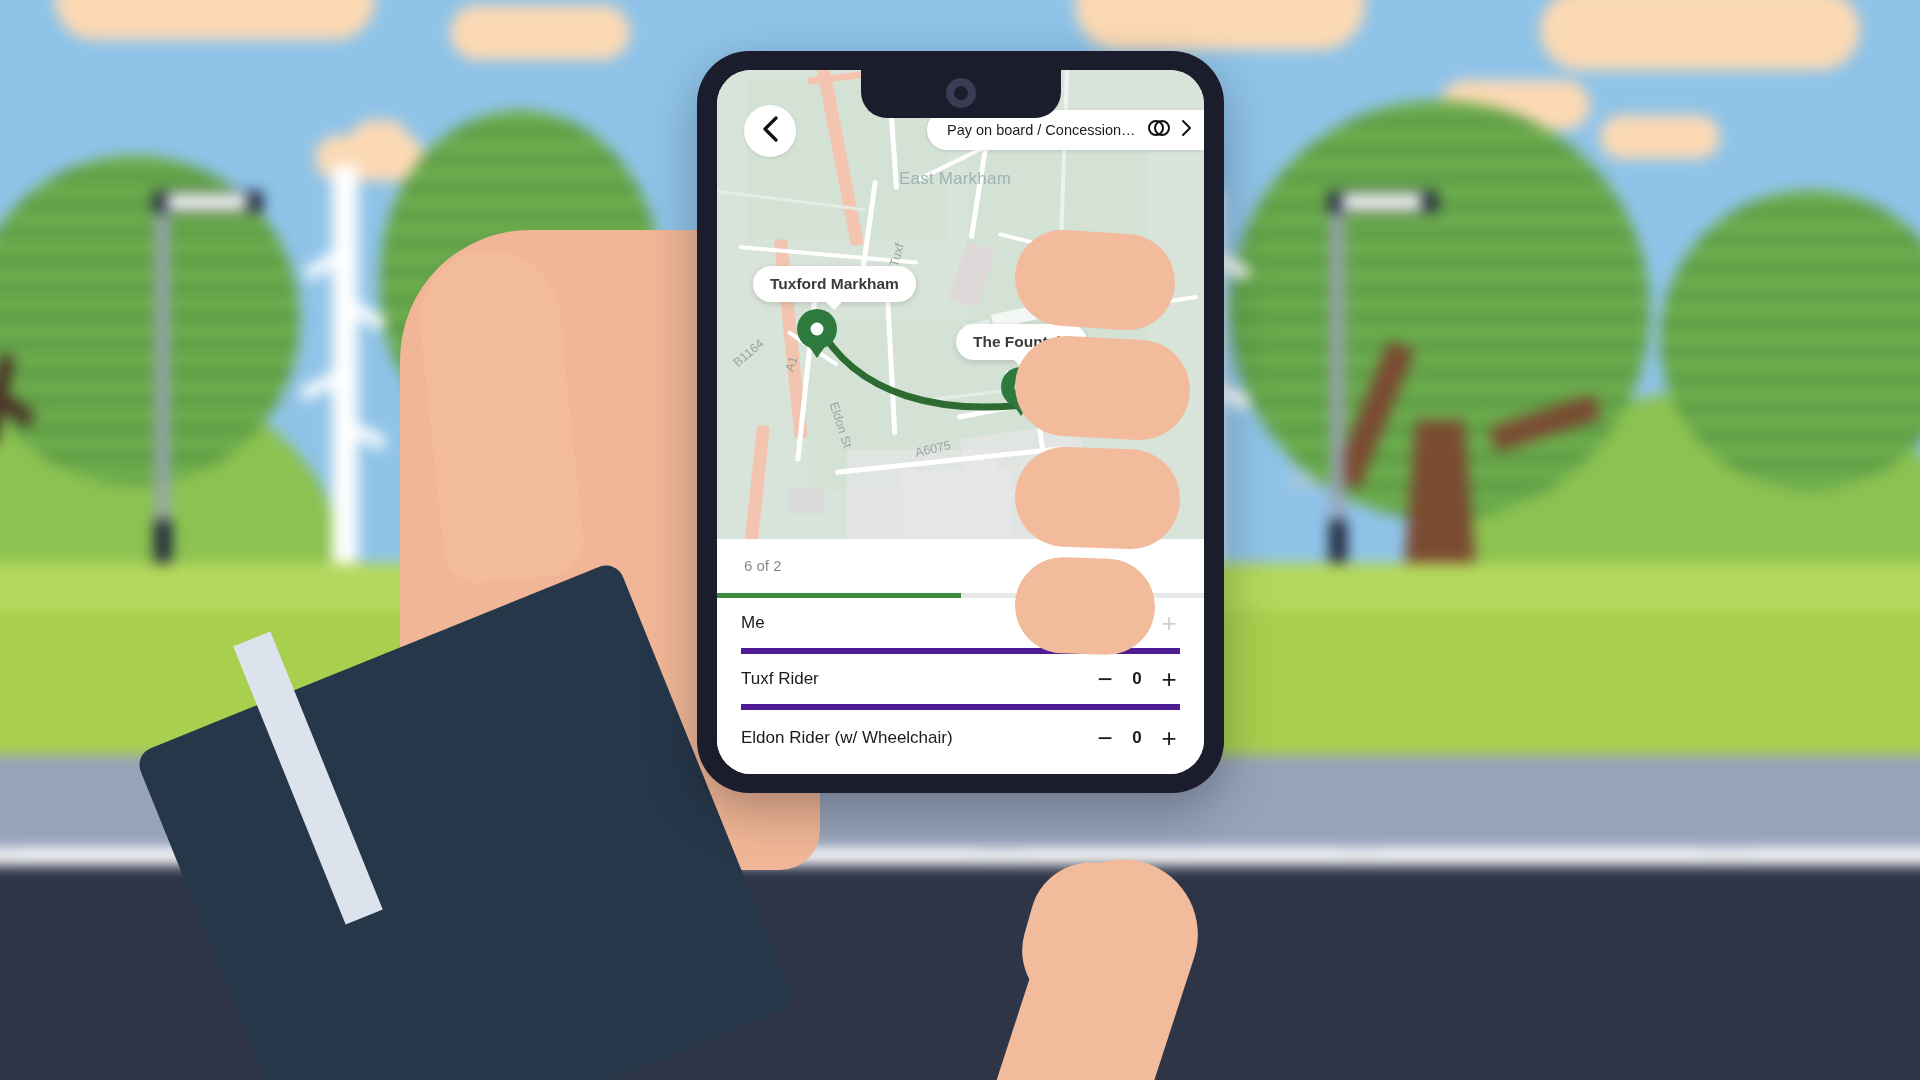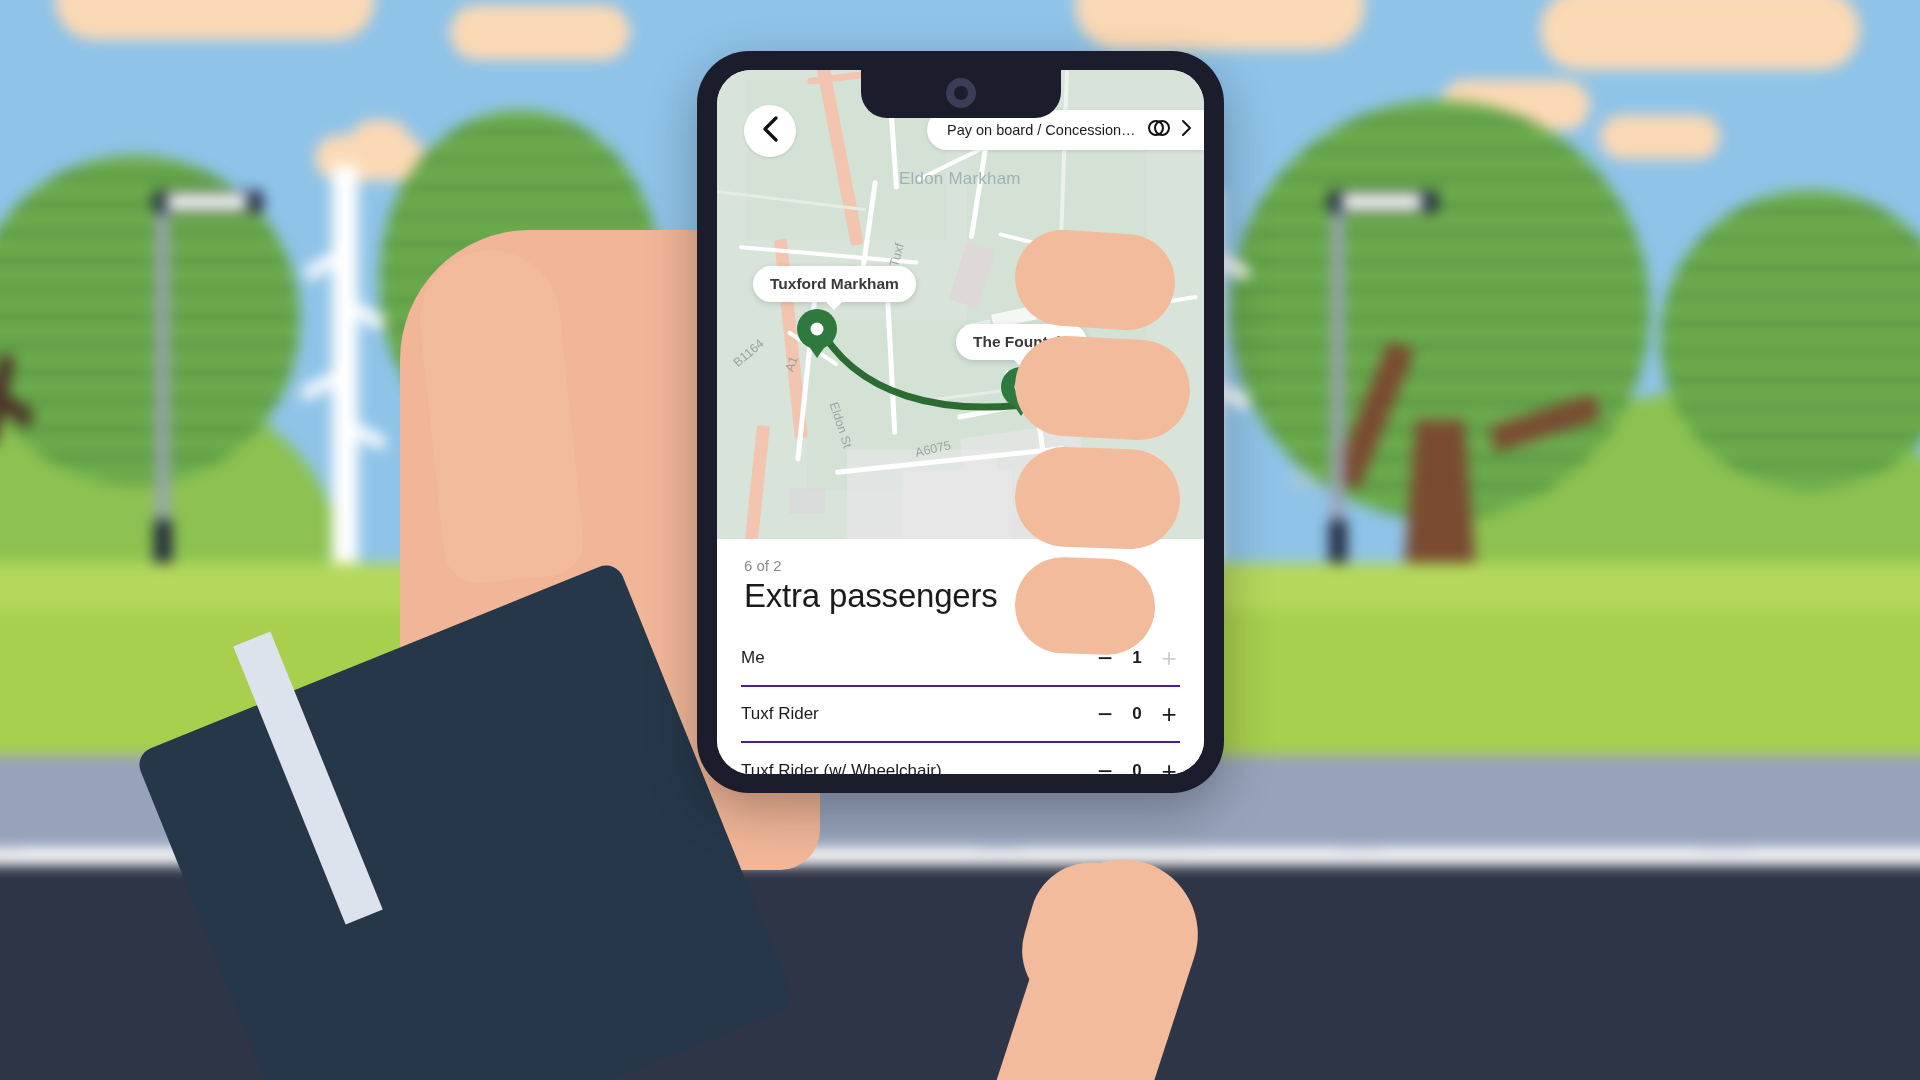--- a/index.html
+++ b/index.html
@@ -174,21 +174,21 @@
   .step { font-size:15px; color:#8a8a8a; margin-bottom:3px; }
   .title { font-size:33px; color:#1b1b1b; font-weight:400; letter-spacing:-0.2px; }
 
   .progress { height:5px; background:#e8e8e8; width:100%; position:relative; }
   .progress-fill { position:absolute; left:0; top:0; bottom:0; background:#3f8b3f; }
 
   .rows { flex:1; padding:0 24px; }
   .row {
     display:flex; align-items:center; justify-content:space-between;
     height:56px;
-    border-bottom:2px solid #4c1d95;
+    border-bottom:6px solid #4c1d95;
   }
   .row:last-child { border-bottom:none; }
   .row-label { font-size:17px; color:#1b1b1b; }
   .stepper { display:flex; align-items:center; gap:14px; }
   .sbtn {
     width:22px; height:22px; position:relative; cursor:pointer;
     display:flex; align-items:center; justify-content:center;
     font-size:26px; line-height:1; color:#1b1b1b; font-weight:300;
   }
   .sbtn.dis { color:#cfcfcf; cursor:default; }
@@ -320,21 +320,21 @@
       <div class="mroad" style="left:240px;top:345px;width:180px;height:5px;transform:rotate(-11deg);"></div>
       <div class="mroad" style="left:96px;top:222px;width:5px;height:170px;transform:rotate(6deg);"></div>
       <div class="mroad" style="left:72px;top:260px;width:60px;height:4px;transform:rotate(34deg);"></div>
       <div class="mroad" style="left:118px;top:400px;width:230px;height:5px;transform:rotate(-6deg);"></div>
       <div class="mroad" style="left:312px;top:300px;width:5px;height:120px;transform:rotate(-8deg);"></div>
 
       <div class="mroad-thin" style="left:0px;top:120px;width:150px;height:3px;transform:rotate(7deg);"></div>
       <div class="mroad-thin" style="left:200px;top:330px;width:160px;height:3px;transform:rotate(-7deg);"></div>
       <div class="mroad-thin" style="left:320px;top:170px;width:120px;height:3px;transform:rotate(12deg);"></div>
 
-      <div class="mplace" style="left:182px;top:99px;">Eldon Markham</div>
+      <div class="mplace" style="left:182px;top:99px;">East Markham</div>
 
       <div class="mroadlabel" style="left:14px;top:276px;transform:rotate(-40deg);">B1164</div>
       <div class="mroadlabel" style="left:67px;top:287px;transform:rotate(-72deg);">A1</div>
       <div class="mroadlabel" style="left:100px;top:348px;transform:rotate(72deg);">Eldon St</div>
       <div class="mroadlabel" style="left:330px;top:317px;transform:rotate(33deg);">Darlton Rd</div>
       <div class="mroadlabel" style="left:198px;top:372px;transform:rotate(-13deg);">A6075</div>
       <div class="mroadlabel" style="left:168px;top:178px;transform:rotate(-74deg);">Tuxf</div>
 
       <svg style="position:absolute;left:0;top:0;width:100%;height:100%;z-index:6;" viewBox="0 0 487 469" preserveAspectRatio="none">
         <path d="M 100 253 C 140 330, 230 343, 305 335" stroke="#2d6b33" stroke-width="7" fill="none" stroke-linecap="round"></path>
@@ -368,21 +368,20 @@
           <svg width="11" height="18" viewBox="0 0 11 18">
             <path d="M2 2 L9 9 L2 16" stroke="#111" stroke-width="2" fill="none" stroke-linecap="round" stroke-linejoin="round"></path>
           </svg>
         </span>
       </div>
     </div>
 
     <div id="sheet">
       <div class="sheet-head">
         <div class="step">6 of 2</div>
-        <div class="title">Extra passengers</div>
       </div>
 
       <div class="progress">
         <div class="progress-fill" id="progfill" style="width: 50%;"></div>
       </div>
 
       <div class="rows">
 
         <div class="row">
           <span class="row-label">Me</span>
@@ -396,21 +395,21 @@
         <div class="row">
           <span class="row-label">Tuxf Rider</span>
           <span class="stepper">
             <span class="sbtn">−</span>
             <span class="count">0</span>
             <span class="sbtn">+</span>
           </span>
         </div>
 
         <div class="row">
-          <span class="row-label">Tuxf Rider (w/ Wheelchair)</span>
+          <span class="row-label">Eldon Rider (w/ Wheelchair)</span>
           <span class="stepper">
             <span class="sbtn">−</span>
             <span class="count">0</span>
             <span class="sbtn">+</span>
           </span>
         </div>
 
       </div>
 
     </div>

